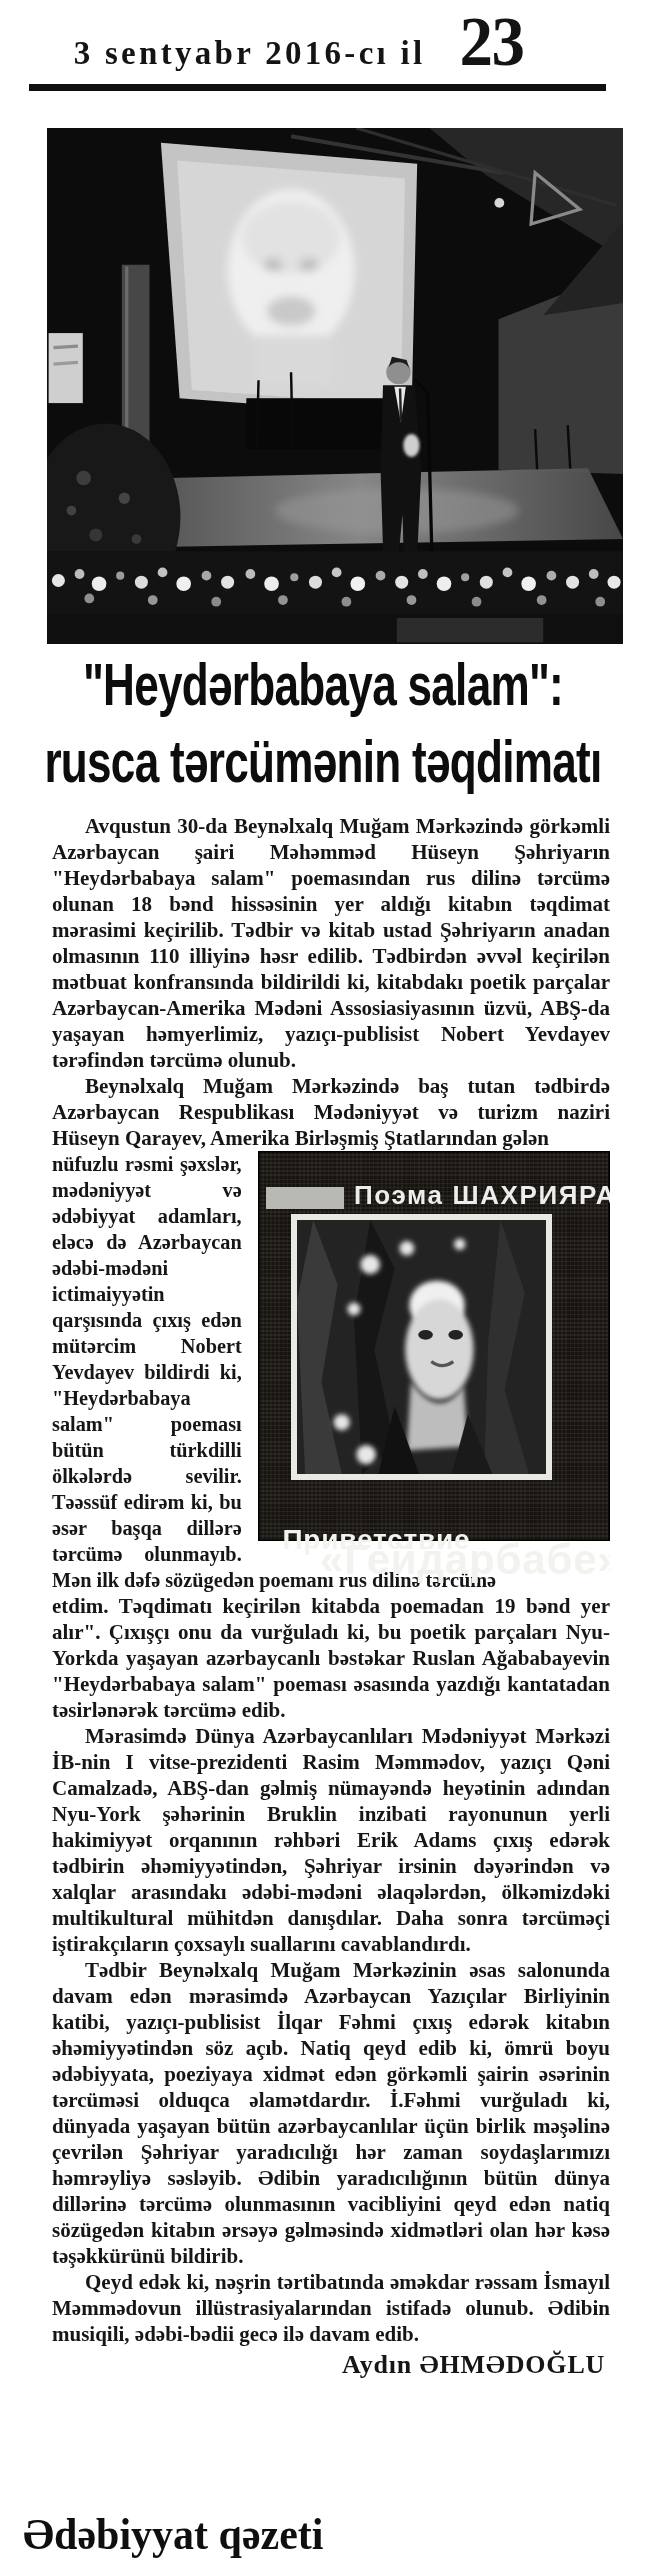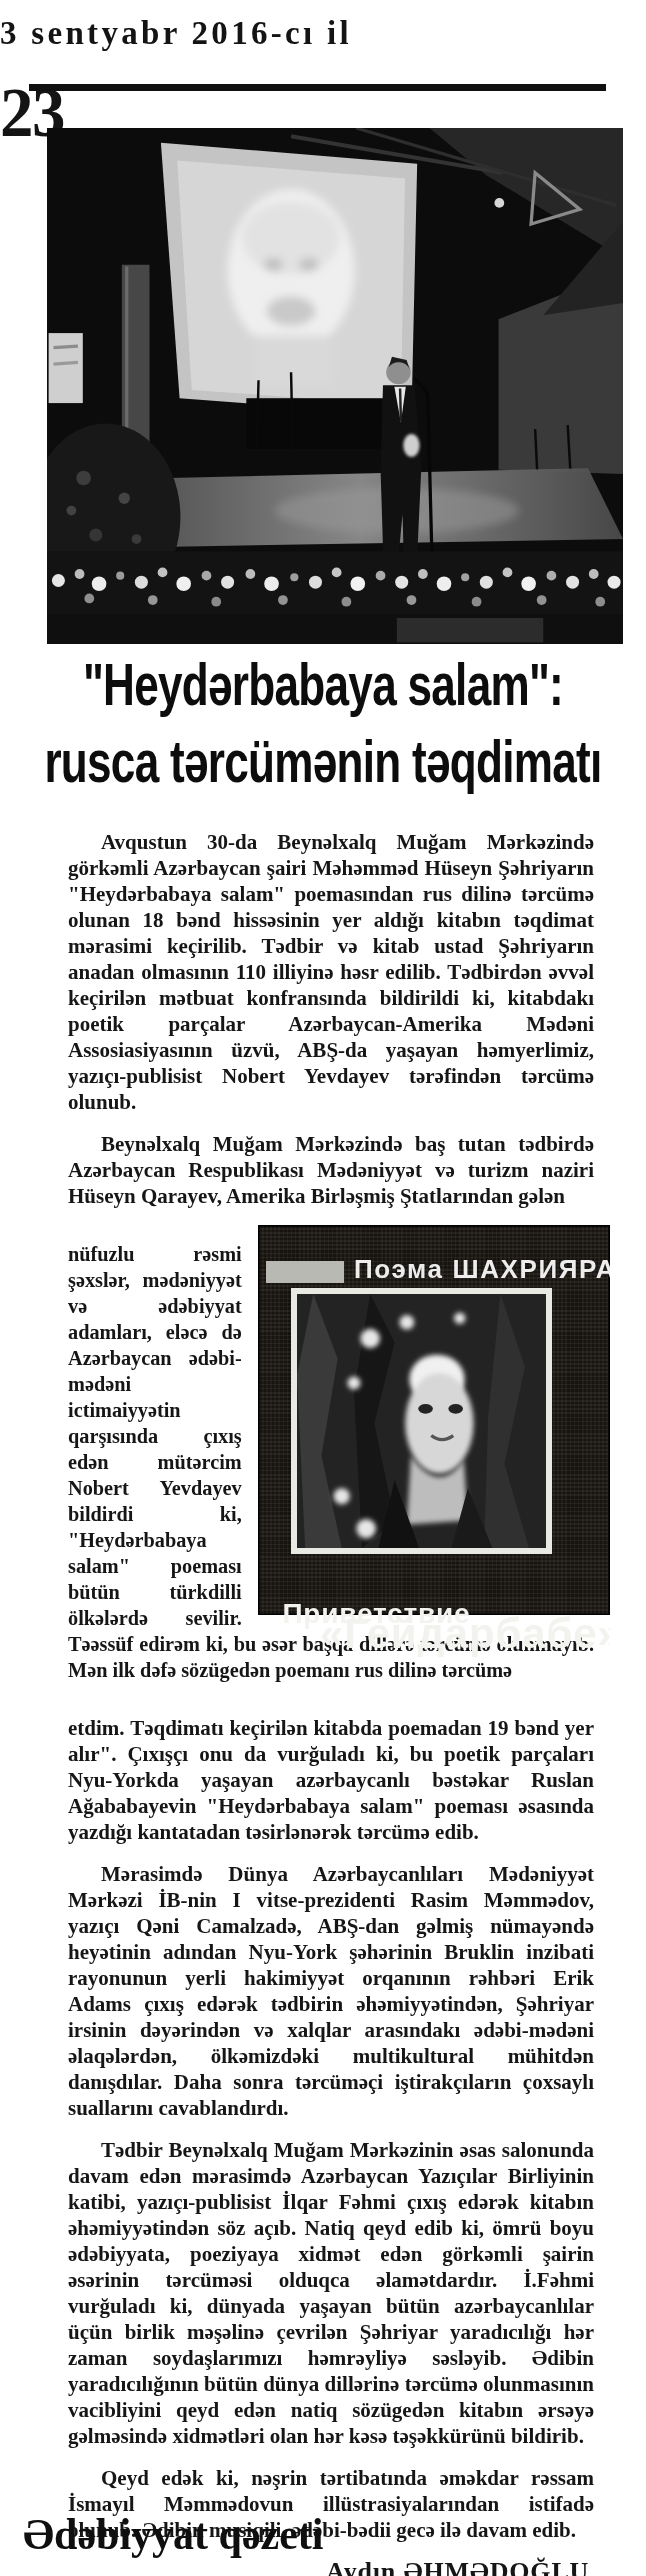--- a/index.html
+++ b/index.html
@@ -5,21 +5,21 @@
   html,body{margin:0;padding:0;background:#888;}
   .page{
     position:relative;width:646px;height:2576px;background:#ffffff;
     font-family:"Liberation Serif",serif;color:#141414;overflow:hidden;
     margin:0 auto;
   }
   
   .masthead{
     position:absolute;top:14.6px;left:0;width:100%;
     display:flex;justify-content:center;align-items:baseline;gap:34px;
-    padding-right:49px;box-sizing:border-box;flex-direction:column;
+    padding-right:49px;box-sizing:border-box;
   }
   .issue-date{
     font-size:33px;font-weight:bold;letter-spacing:3.3px;white-space:nowrap;
   }
   .page-number{
     font-size:67px;font-weight:bold;letter-spacing:-1.6px;line-height:0.8;
     transform:scaleY(1.05);
   }
   .header-rule{
     position:absolute;top:84px;left:29px;width:577px;height:7.3px;background:#101010;
@@ -40,21 +40,21 @@
     display:block;font-size:49px;line-height:1.0;letter-spacing:-0.8px;
     transform:scale(0.9,1.22);transform-origin:center top;
   }
   .headline .hl + .hl{margin-top:28px;}
   
   .body-text{
     position:absolute;top:813px;left:52px;width:558px;
     font-size:21px;line-height:26px;font-weight:bold;text-align:justify;
     color:#161616;
   }
-  .body-text p{margin:16px;text-indent:33px;}
+  .body-text p{margin:0;text-indent:33px;}
   .body-text p.noindent{text-indent:0;}
   .wrap-row{overflow:hidden;}
   .left-col{font-size:20.3px;line-height:26px;text-indent:0 !important;}
   .byline{
     text-align:right;text-indent:0 !important;margin-top:4.9px !important;
     font-size:26px;letter-spacing:0.8px;padding-right:4.9px;
   }
   
   .cover{
     float:right;width:352px;height:390px;margin:0 0 6.5px 16.3px;

